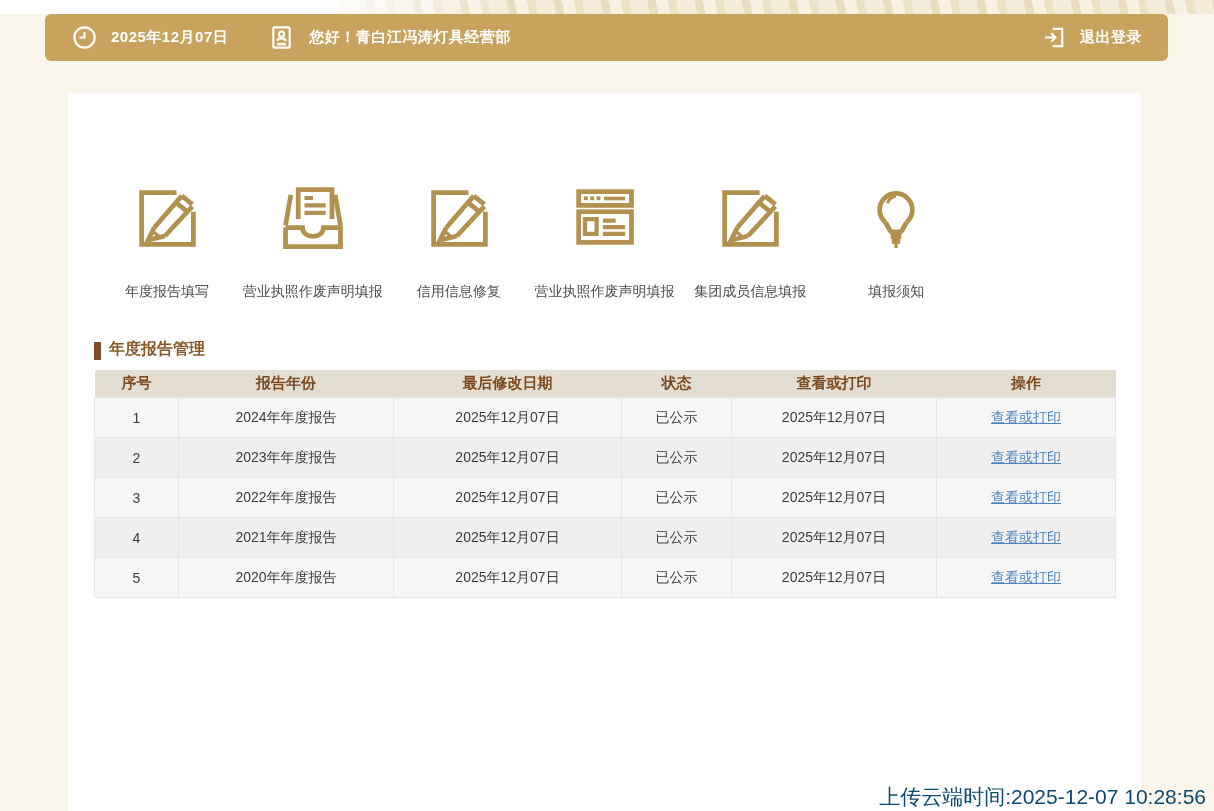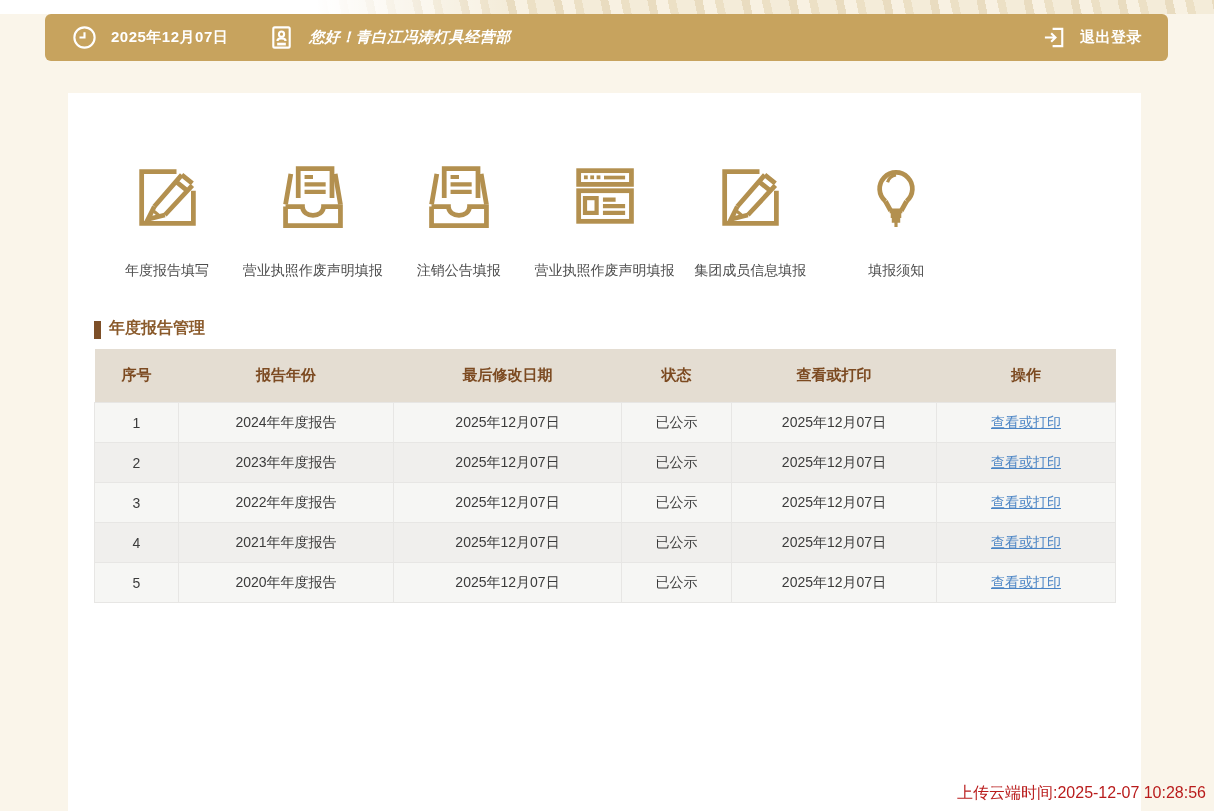--- a/index.html
+++ b/index.html
@@ -20,35 +20,35 @@
   .header-bar {
     position:absolute; top:14px; left:45px; width:1123px; height:47px;
     background:#c7a35e; border-radius:6px;
     display:flex; align-items:center; padding:0 26px;
     color:#ffffff;
   }
   .hdr-group { display:flex; align-items:center; }
   .hdr-text { font-size:15px; font-weight:600; letter-spacing:.5px; }
   .hdr-ic { display:block; }
   .hdr-date { margin-left:13px; }
-  .hdr-badge { margin-left:40px;font-style:italic; }
+  .hdr-badge { margin-left:40px; }
   .hdr-greet { margin-left:14px; }
   .hdr-right { margin-left:auto; display:flex; align-items:center; cursor:pointer; }
   .hdr-logout { margin-left:11px; }
 
   
   .card {
     position:absolute; top:93px; left:68px; width:1073px; height:760px;
     background:#ffffff; padding:0 26px;
   }
 
   
   .menu {
     display:grid; grid-template-columns:repeat(7,1fr);
-    padding-top:65px; row-gap:85px; width:1021px;
+    padding-top:65px; row-gap:85px; width:1021px;margin-top:21px;
   }
   .menu-item {
     display:flex; flex-direction:column; align-items:center;
     cursor:pointer; text-align:center;
   }
   .menu-item svg { width:76px; height:76px; display:block; }
   .menu-label {
     margin-top:26px; font-size:14px; color:#4d4d4d; line-height:1.55;
     max-width:142px;
   }
@@ -57,34 +57,34 @@
   .section-head {
     margin-top:36px; display:flex; align-items:flex-end;
   }
   .section-bar { width:7px; height:18px; background:#7d4f28; margin-right:8px; }
   .section-title { font-size:16px; font-weight:bold; color:#8a5a2b; }
 
   
   table.report { width:1021px; border-collapse:collapse; margin-top:10px; table-layout:fixed; }
   table.report thead th {
     background:#e4ddd2; color:#7c4a21; font-size:15px; font-weight:bold;
-    height:54px; text-align:center; border:none;
+    height:28px; text-align:center; border:none;
   }
   table.report tbody td {
     height:40px; text-align:center; font-size:14px; color:#3b3b3b;
     border:1px solid #e7e6e4;
   }
   table.report tbody tr:nth-child(odd)  td { background:#f6f6f4; }
   table.report tbody tr:nth-child(even) td { background:#f0efed; }
   a.view-link { color:#4a84c5; text-decoration:underline; cursor:pointer; }
 
   
   .upload-overlay {
     position:absolute; top:783px; right:8px;
-    font-size:16px; color:#b91c1c; z-index:10; white-space:nowrap;
+    font-size:21px; color:#0c4a6e; z-index:10; white-space:nowrap;
   }
 
   .defs { position:absolute; width:0; height:0; overflow:hidden; }
   .gold-ic { stroke:#b3904f; fill:none; stroke-width:4.5; }
   .white-ic { stroke:#ffffff; fill:none; stroke-width:2.2; }
 </style>
 </head>
 <body>
 
 <svg class="defs" xmlns="http://www.w3.org/2000/svg">
@@ -181,23 +181,23 @@
       <div class="menu-label">年度报告填写</div>
     </div>
     <div class="menu-item">
       <svg>
           <use href="#i-inbox"></use>
         </svg>
       <div class="menu-label">营业执照作废声明填报</div>
     </div>
     <div class="menu-item">
       <svg>
-          <use href="#i-inbox"></use>
-        </svg>
-      <div class="menu-label">注销公告填报</div>
+          <use href="#i-edit"></use>
+        </svg>
+      <div class="menu-label">信用信息修复</div>
     </div>
     <div class="menu-item">
       <svg>
           <use href="#i-form"></use>
         </svg>
       <div class="menu-label">营业执照作废声明填报</div>
     </div>
     <div class="menu-item">
       <svg>
           <use href="#i-edit"></use>

